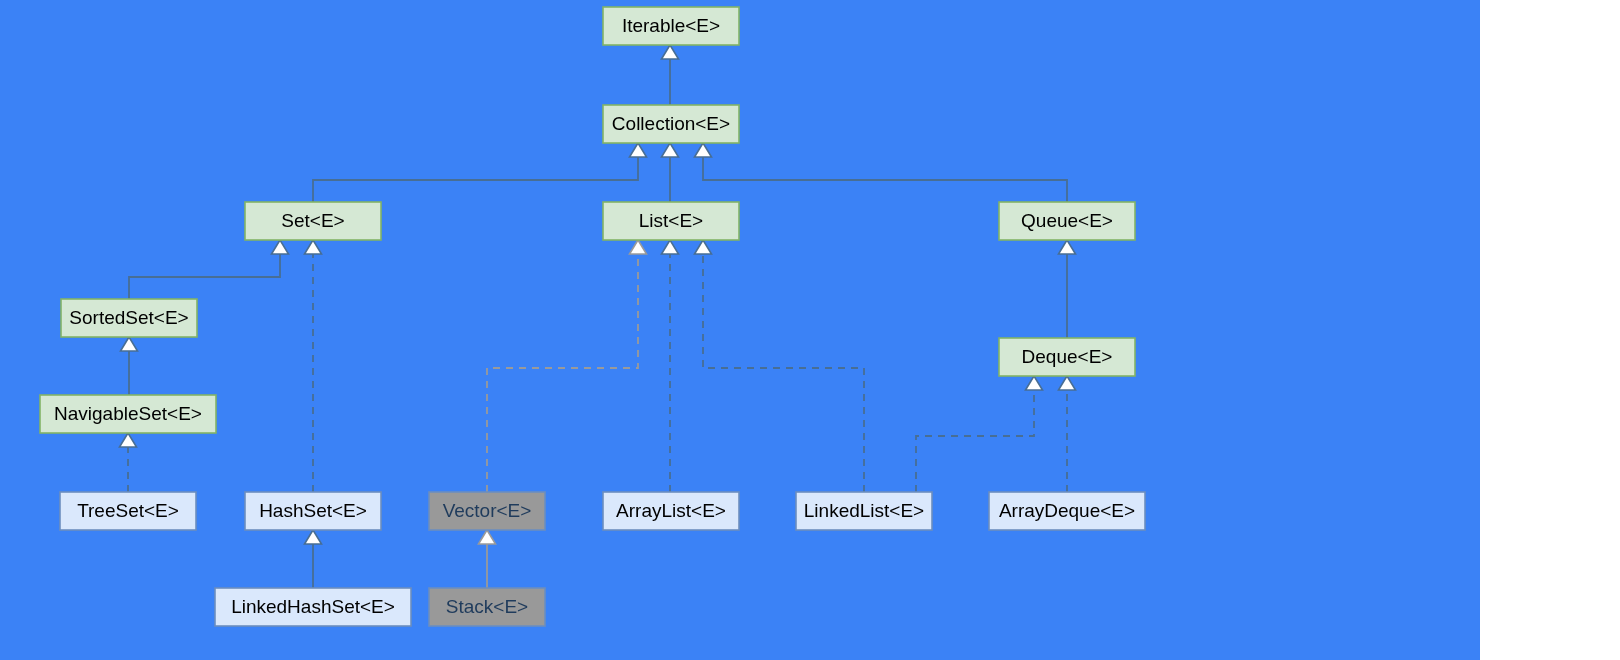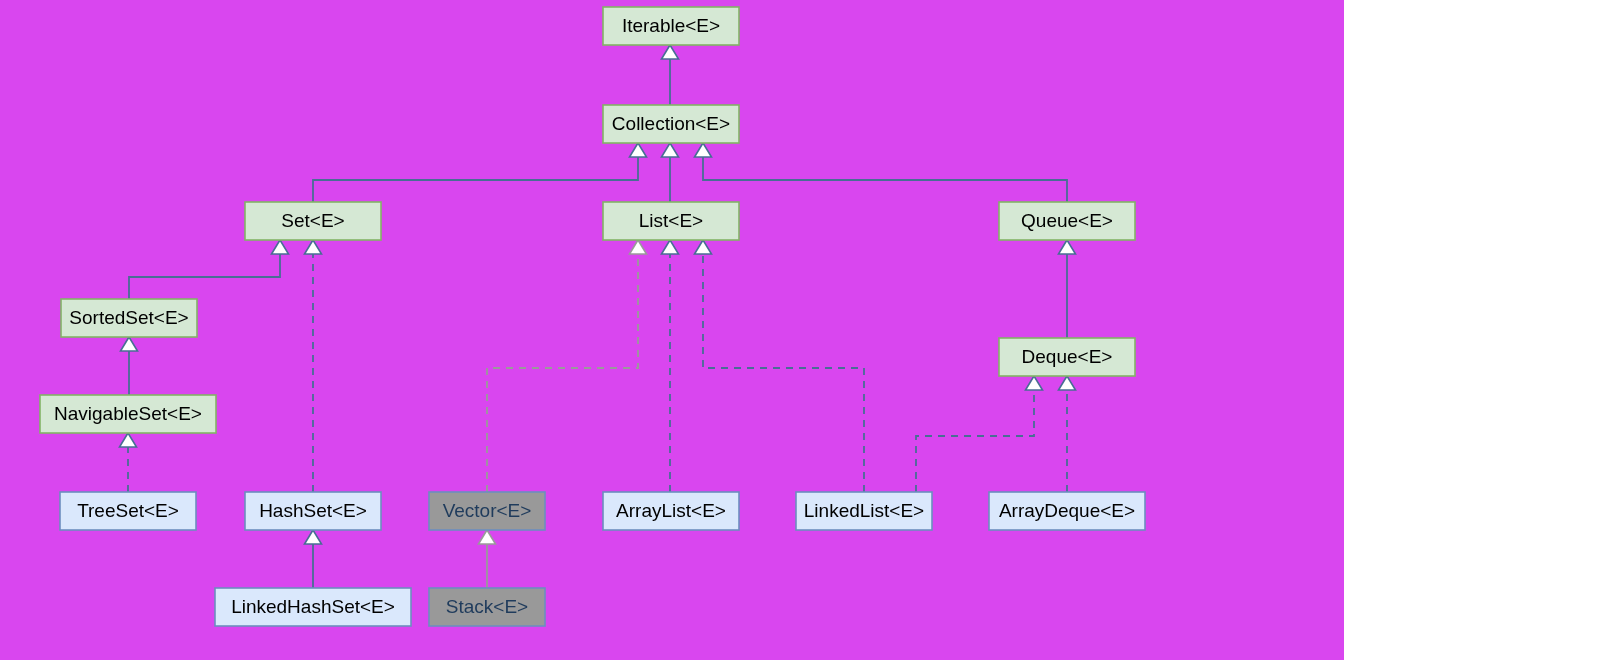--- a/index.html
+++ b/index.html
@@ -9,23 +9,23 @@
     background: #ffffff;
   }
   body {
     width: 1620px;
     height: 660px;
     font-family: "Liberation Sans", sans-serif;
     overflow: hidden;
   }
   #diagram-root {
     position: relative;
-    width: 1344px;
+    width: 1480px;
     height: 660px;
-    background: #d946ef;
+    background: #3b82f6;
   }
   svg#diagram-svg {
     position: absolute;
     left: 0;
     top: 0;
     width: 1620px;
     height: 660px;
     display: block;
   }
   .node-box {

